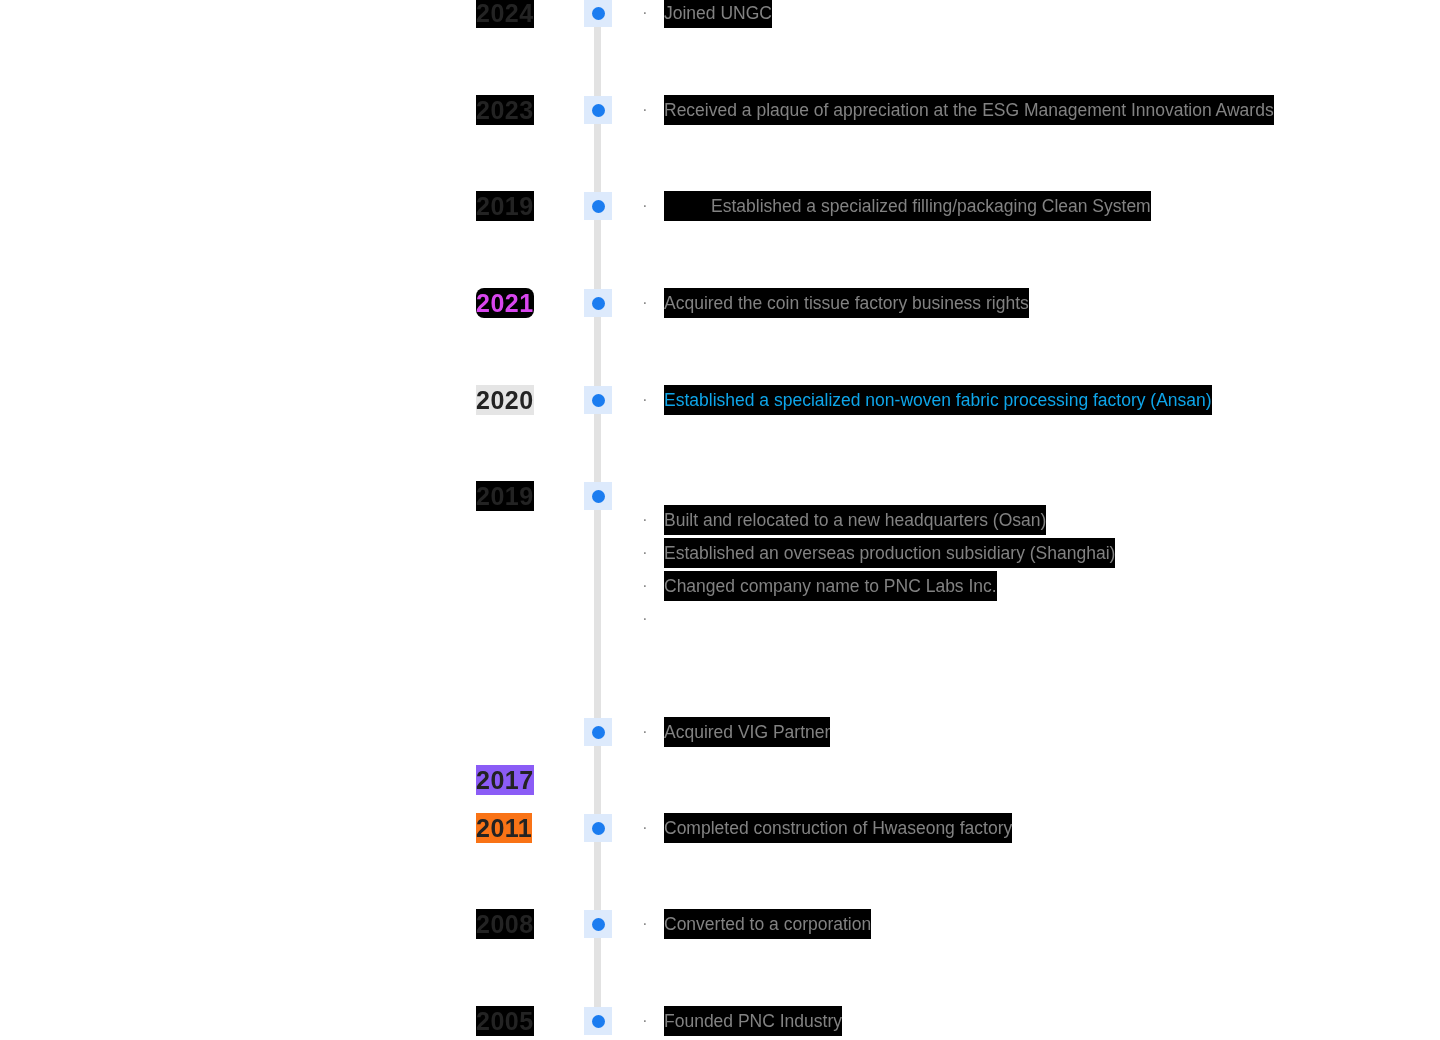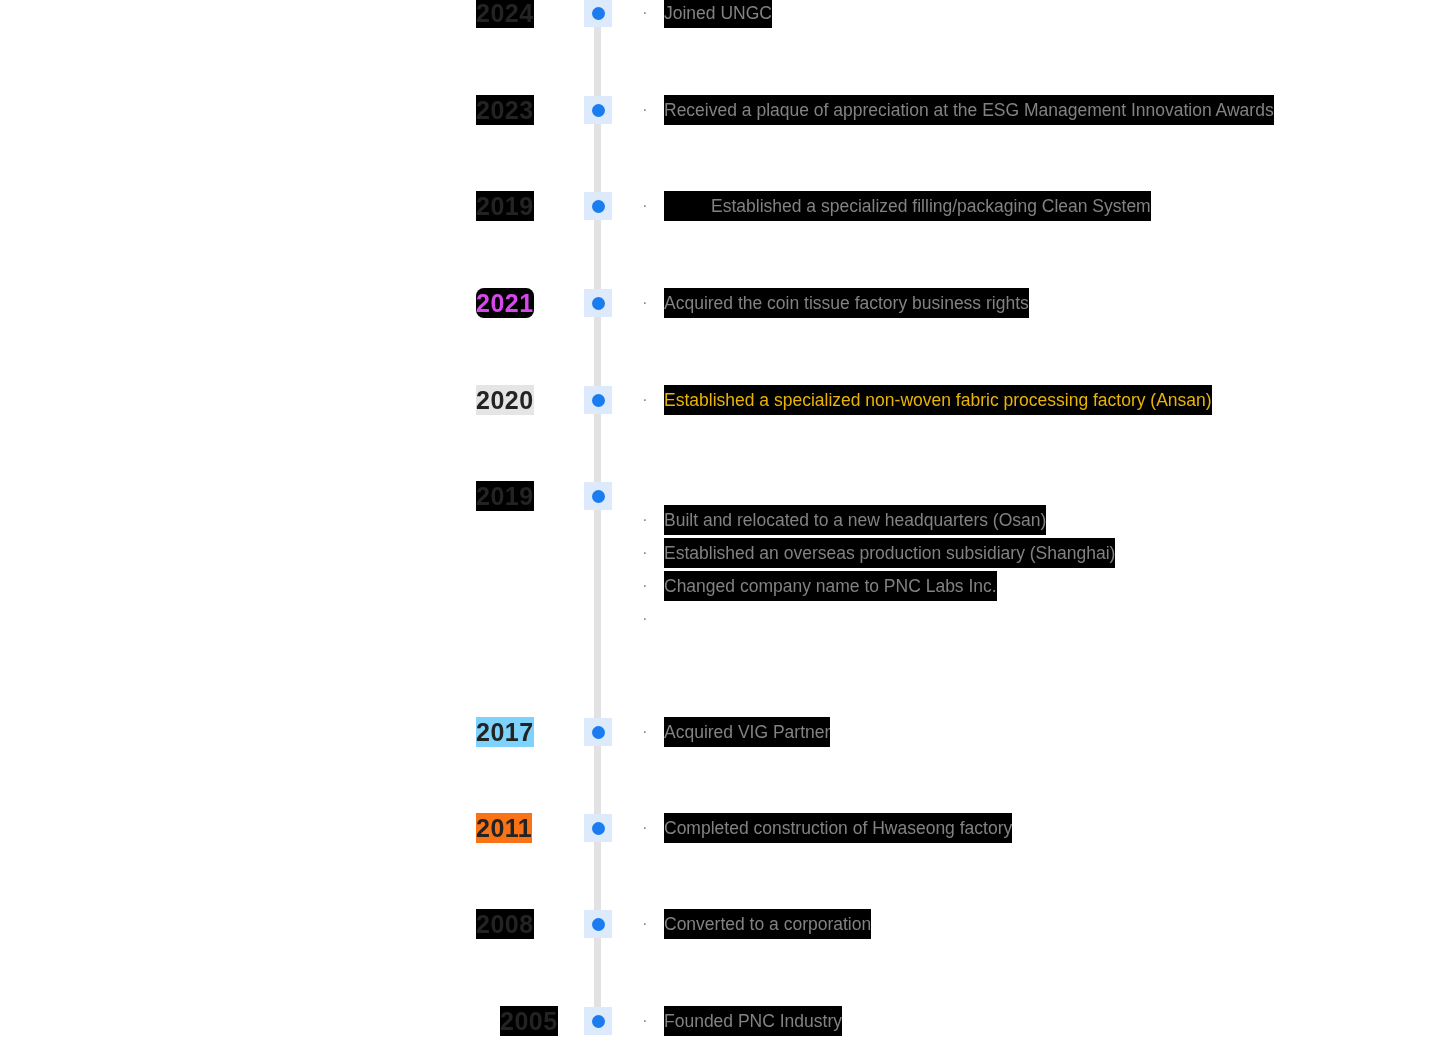--- a/index.html
+++ b/index.html
@@ -174,21 +174,21 @@
       </div>
     </div>
     <div class="row" style="top: 400px;">
       <div class="year" style="color: rgb(35, 35, 35); background: #e5e5e5;">2020</div>
       <div class="marker" style="background: rgb(221, 234, 252);">
         <span class="dot" style="background: rgb(27, 124, 240);"></span>
       </div>
       <div class="events">
         <div class="event">
           <span class="bullet">·</span>
-          <span class="etext" style="color: #eab308; background: rgb(0, 0, 0);">Established a specialized non-woven fabric processing factory (Ansan)</span>
+          <span class="etext" style="color: #0ea5e9; background: rgb(0, 0, 0);">Established a specialized non-woven fabric processing factory (Ansan)</span>
         </div>
       </div>
     </div>
     <div class="row row-multi" style="top: 496px;">
       <div class="year" style="color: rgb(35, 35, 35); background: rgb(0, 0, 0);">2019</div>
       <div class="marker" style="background: rgb(221, 234, 252);">
         <span class="dot" style="background: rgb(27, 124, 240);"></span>
       </div>
       <div class="events">
         <div class="event">
@@ -202,21 +202,21 @@
         <div class="event">
           <span class="bullet">·</span>
           <span class="etext" style="color: rgb(130, 130, 130); background: rgb(0, 0, 0);">Changed company name to PNC Labs Inc.</span>
         </div>
         <div class="event">
           <span class="bullet">·</span>
         </div>
       </div>
     </div>
     <div class="row" style="top: 732px;">
-      <div class="year" style="color: rgb(35, 35, 35); background: #7dd3fc;">2017</div>
+      <div class="year" style="color: rgb(35, 35, 35); background: #8b5cf6; margin-top: 48px;">2017</div>
       <div class="marker" style="background: rgb(221, 234, 252);">
         <span class="dot" style="background: rgb(27, 124, 240);"></span>
       </div>
       <div class="events">
         <div class="event">
           <span class="bullet">·</span>
           <span class="etext" style="color: rgb(130, 130, 130); background: rgb(0, 0, 0);">Acquired VIG Partner</span>
         </div>
       </div>
     </div>
@@ -238,21 +238,21 @@
         <span class="dot" style="background: rgb(27, 124, 240);"></span>
       </div>
       <div class="events">
         <div class="event">
           <span class="bullet">·</span>
           <span class="etext" style="color: rgb(130, 130, 130); background: rgb(0, 0, 0);">Converted to a corporation</span>
         </div>
       </div>
     </div>
     <div class="row" style="top: 1021px;">
-      <div class="year" style="color: rgb(35, 35, 35); background: rgb(0, 0, 0); margin-left: 24px;">2005</div>
+      <div class="year" style="color: rgb(35, 35, 35); background: rgb(0, 0, 0);">2005</div>
       <div class="marker" style="background: rgb(221, 234, 252);">
         <span class="dot" style="background: rgb(27, 124, 240);"></span>
       </div>
       <div class="events">
         <div class="event">
           <span class="bullet">·</span>
           <span class="etext" style="color: rgb(130, 130, 130); background: rgb(0, 0, 0);">Founded PNC Industry</span>
         </div>
       </div>
     </div>

